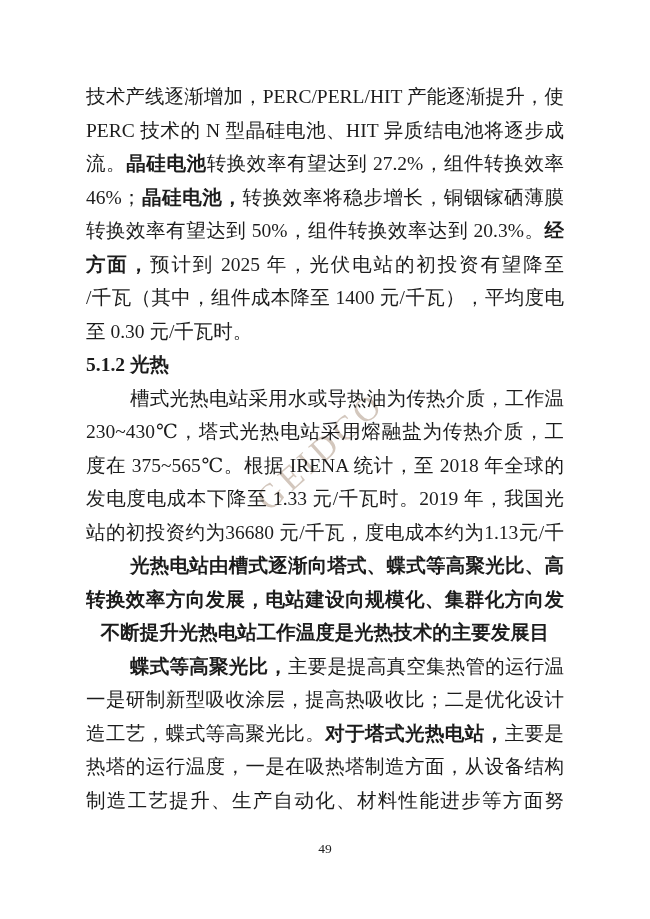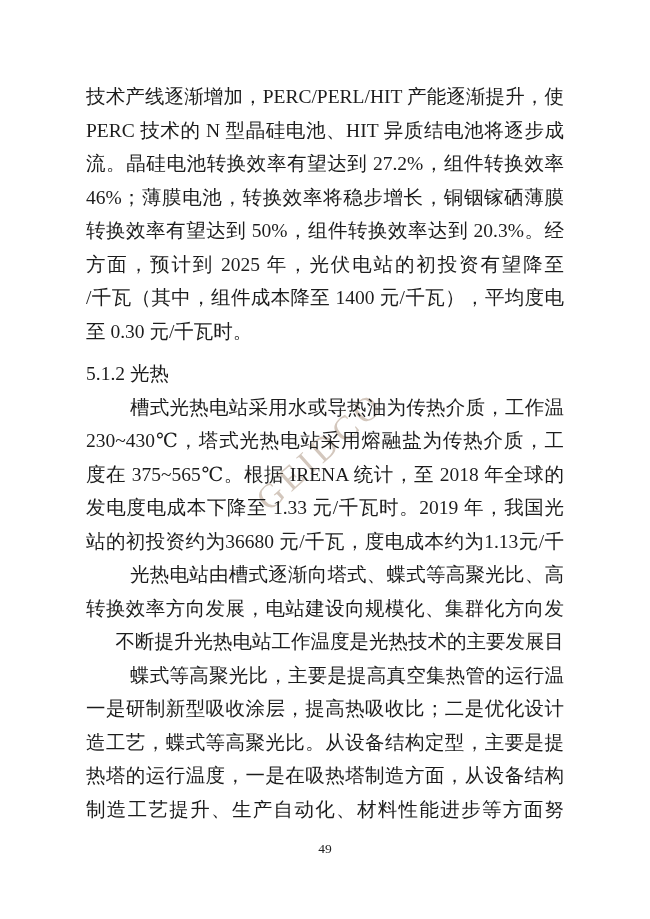--- a/index.html
+++ b/index.html
@@ -41,34 +41,33 @@
   }
   .line {
     height: 33.5px;
     line-height: 33.5px;
     font-size: 19.5px;
     text-align: justify;
     text-align-last: justify;
     overflow: hidden;
   }
   .line.last {
-    text-align: right;
+    text-align: center;
     text-align-last: left;
   }
   .line.indent {
     text-indent: 44px;
   }
   .line.heading {
     font-weight: bold;
     text-align: left;
     text-align-last: left;
-    margin-top: 9px;
   }
   .line b {
-    font-weight: normal;
+    font-weight: bold;
   }
   .page-number {
     position: absolute;
     top: 841px;
     left: 0;
     width: 650px;
     text-align: center;
     font-size: 13.5px;
     color: #222222;
     z-index: 1;
@@ -77,35 +76,35 @@
 </head>
 <body>
 
 <div class="page">
   <div class="watermark" style="color: rgb(211, 199, 189);">GEIDCO</div>
 
   <div class="page-body">
       <div class="line"><span>技术产线逐渐增加，PERC/PERL/HIT 产能逐渐提升，使用</span></div>
       <div class="line"><span>PERC 技术的 N 型晶硅电池、HIT 异质结电池将逐步成为主</span></div>
       <div class="line"><span>流。</span><b>晶硅电池</b><span>转换效率有望达到 27.2%，组件转换效率达到</span></div>
-      <div class="line"><span>46%；</span><b>薄膜电池，</b><span>转换效率将稳步增长，铜铟镓硒薄膜电池</span></div>
+      <div class="line"><span>46%；</span><b>晶硅电池，</b><span>转换效率将稳步增长，铜铟镓硒薄膜电池</span></div>
       <div class="line"><span>转换效率有望达到 50%，组件转换效率达到 20.3%。</span><b>经济性</b></div>
       <div class="line"><b>方面，</b><span>预计到 2025 年，光伏电站的初投资有望降至 3360 元</span></div>
       <div class="line"><span>/千瓦（其中，组件成本降至 1400 元/千瓦），平均度电成本降</span></div>
       <div class="line last"><span>至 0.30 元/千瓦时。</span></div>
       <div class="line last heading"><b>5.1.2 光热</b></div>
       <div class="line indent"><span>槽式光热电站采用水或导热油为传热介质，工作温度在</span></div>
       <div class="line"><span>230~430℃，塔式光热电站采用熔融盐为传热介质，工作温</span></div>
       <div class="line"><span>度在 375~565℃。根据 IRENA 统计，至 2018 年全球的光热</span></div>
       <div class="line"><span>发电度电成本下降至 1.33 元/千瓦时。2019 年，我国光热电</span></div>
       <div class="line"><span>站的初投资约为36680 元/千瓦，度电成本约为1.13元/千瓦时。</span></div>
       <div class="line indent"><b>光热电站由槽式逐渐向塔式、蝶式等高聚光比、高光热</b></div>
       <div class="line"><b>转换效率方向发展，电站建设向规模化、集群化方向发展，</b></div>
       <div class="line last"><b>不断提升光热电站工作温度是光热技术的主要发展目标。</b></div>
       <div class="line indent"><b>蝶式等高聚光比，</b><span>主要是提高真空集热管的运行温度，</span></div>
       <div class="line"><span>一是研制新型吸收涂层，提高热吸收比；二是优化设计和制</span></div>
-      <div class="line"><span>造工艺，蝶式等高聚光比。</span><b>从设备结构定型，</b><span>主要是提高吸</span></div>
+      <div class="line"><span>造工艺，蝶式等高聚光比。</span><b>对于塔式光热电站，</b><span>主要是提高吸</span></div>
       <div class="line"><span>热塔的运行温度，一是在吸热塔制造方面，从设备结构定型、</span></div>
       <div class="line"><span>制造工艺提升、生产自动化、材料性能进步等方面努力；二</span></div>
     </div>
 
   <div class="page-number">49</div>
 </div>
 
 </body></html>

